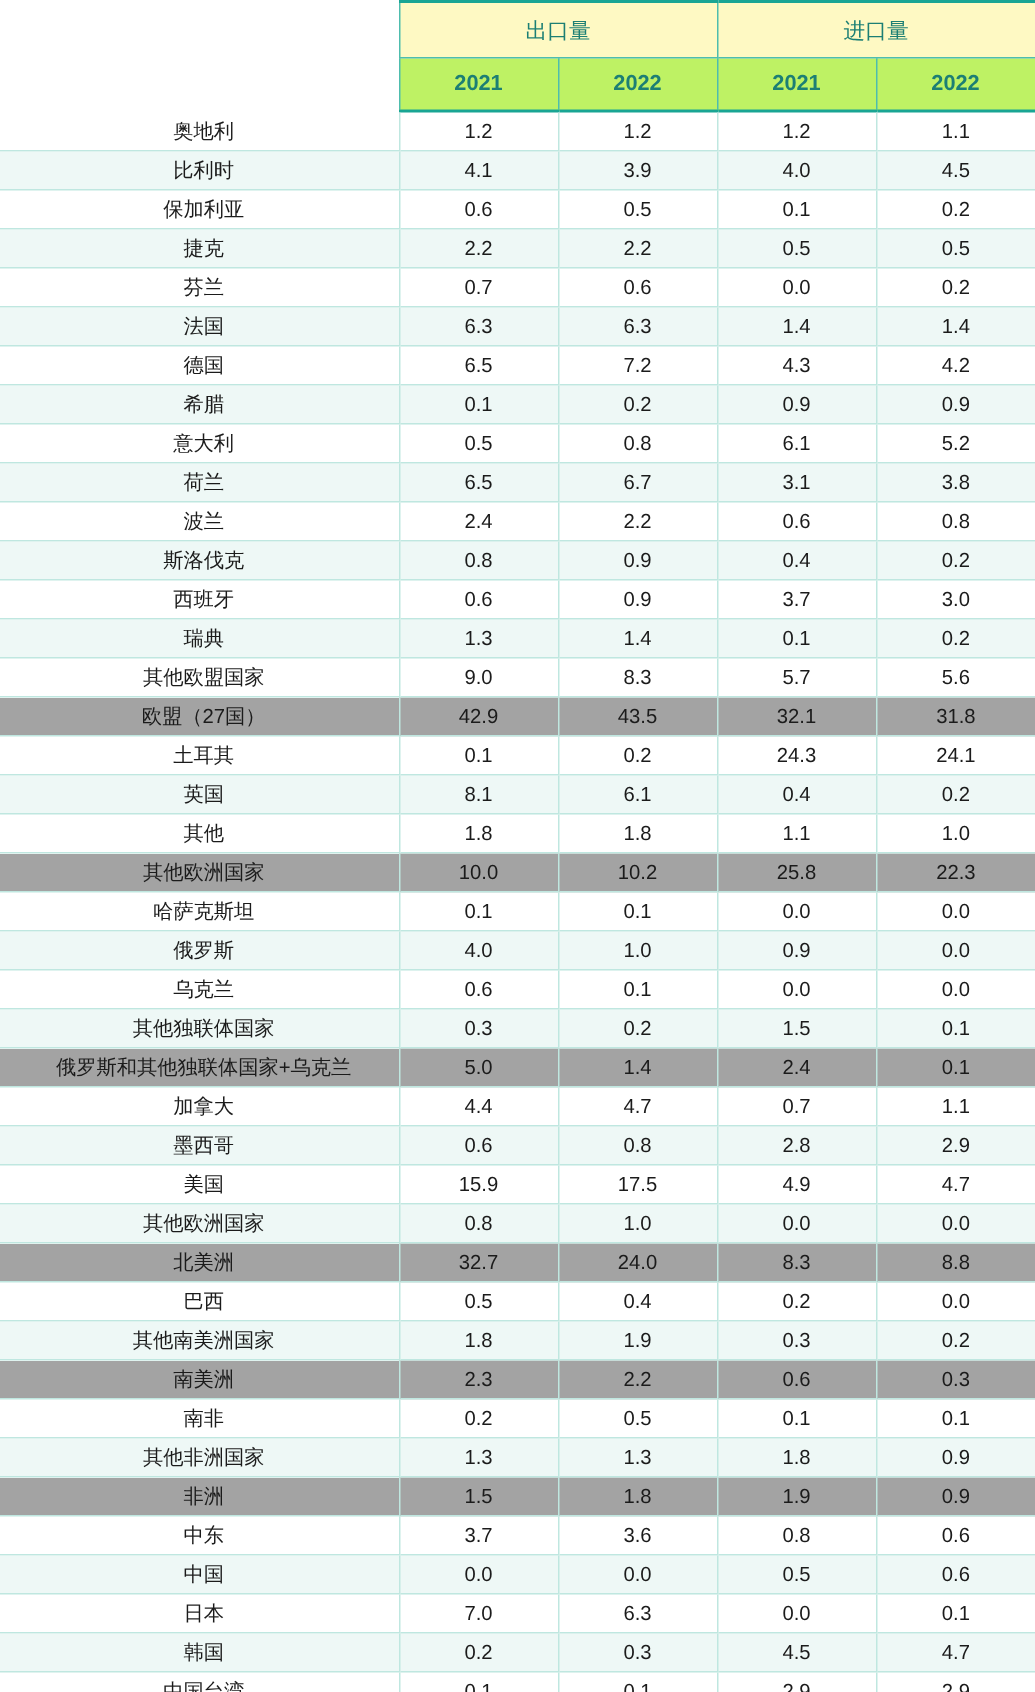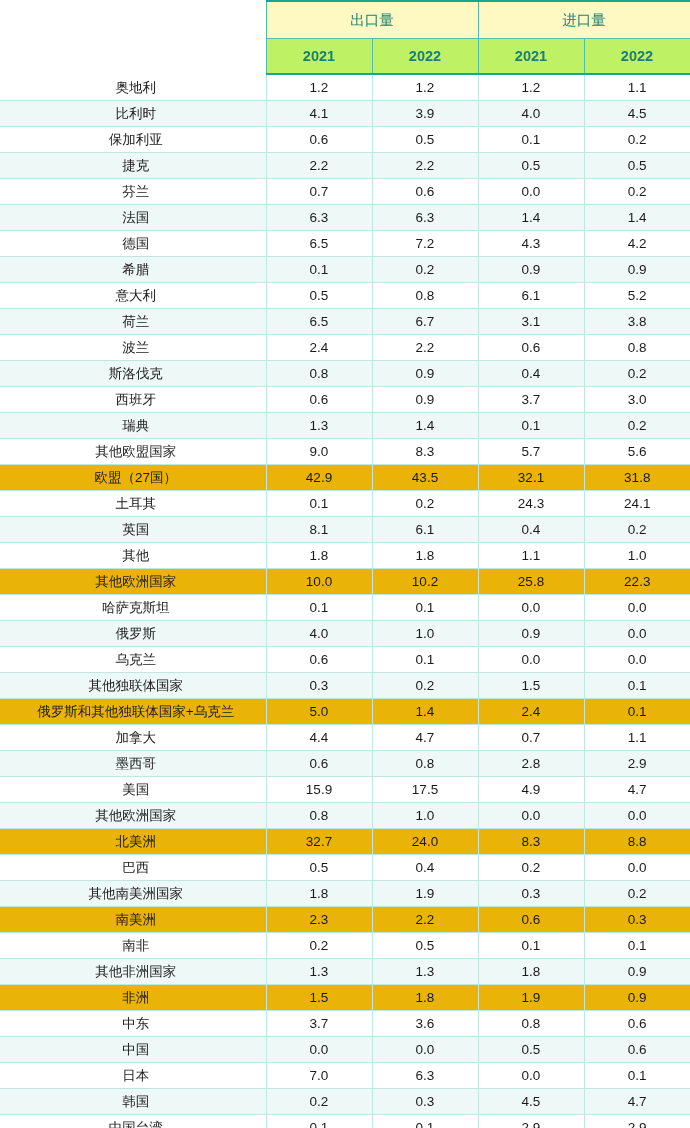--- a/index.html
+++ b/index.html
@@ -69,21 +69,21 @@
     padding-left: 6px;
     white-space: nowrap;
     overflow: hidden;
   }
   td.num {
     text-align: center;
     border-left: 1px solid #bfe7e0;
   }
   tr.norm td { background: #ffffff; }
   tr.alt td { background: #eef8f6; }
-  tr.sub td { background: #eab308; }
+  tr.sub td { background: #a3a3a3; }
 </style>
 </head>
 <body>
 
 <table class="data-table">
   <colgroup>
     <col class="c-label">
     <col class="c-val">
       <col class="c-val">
       <col class="c-val">

